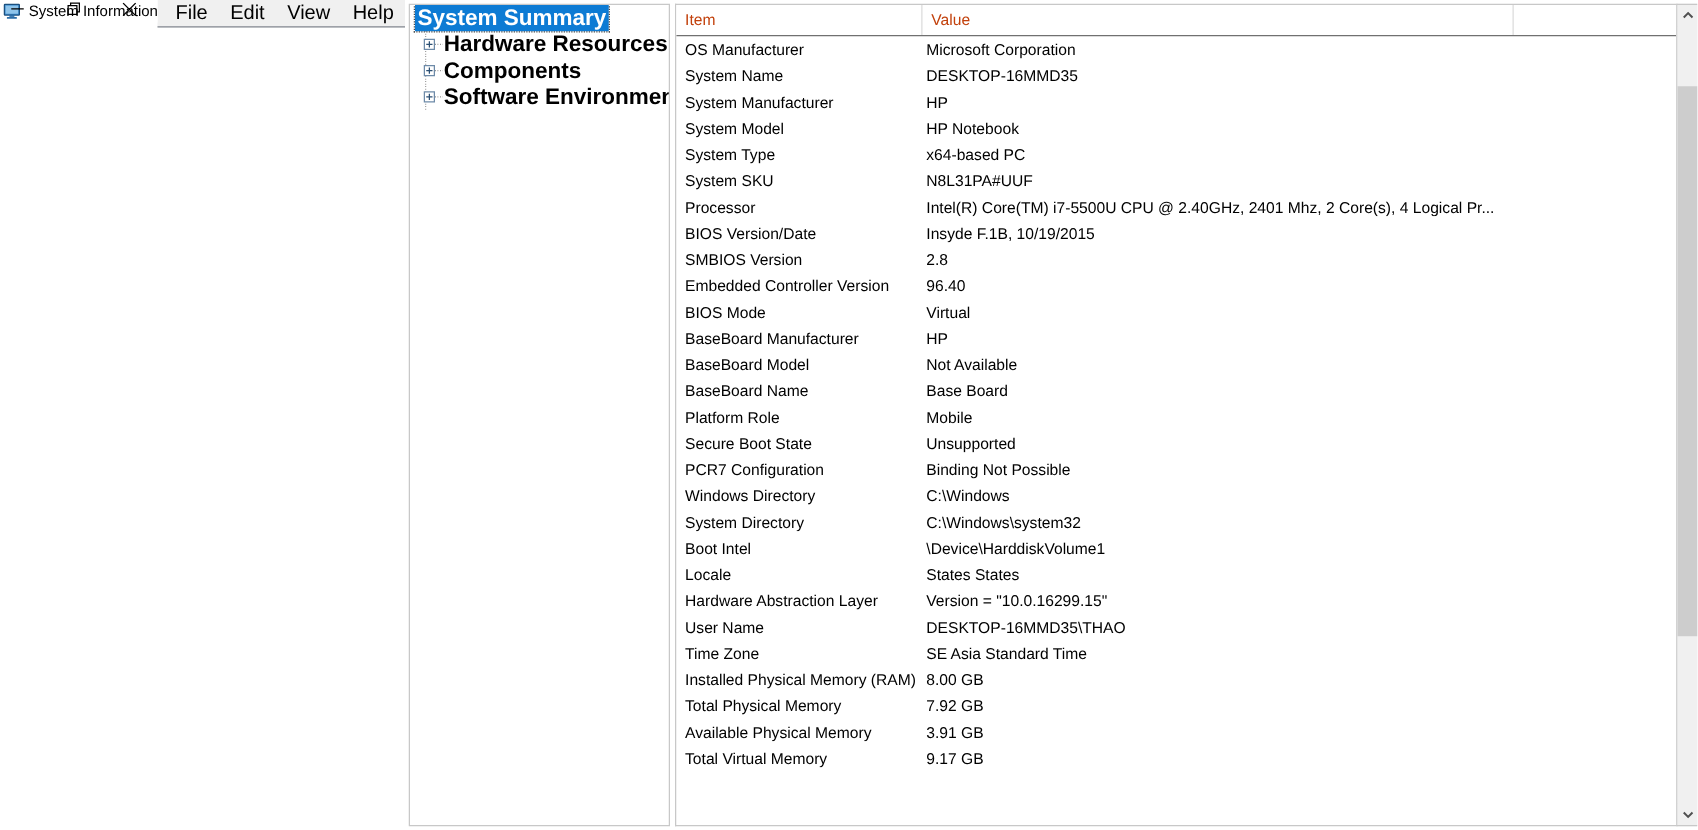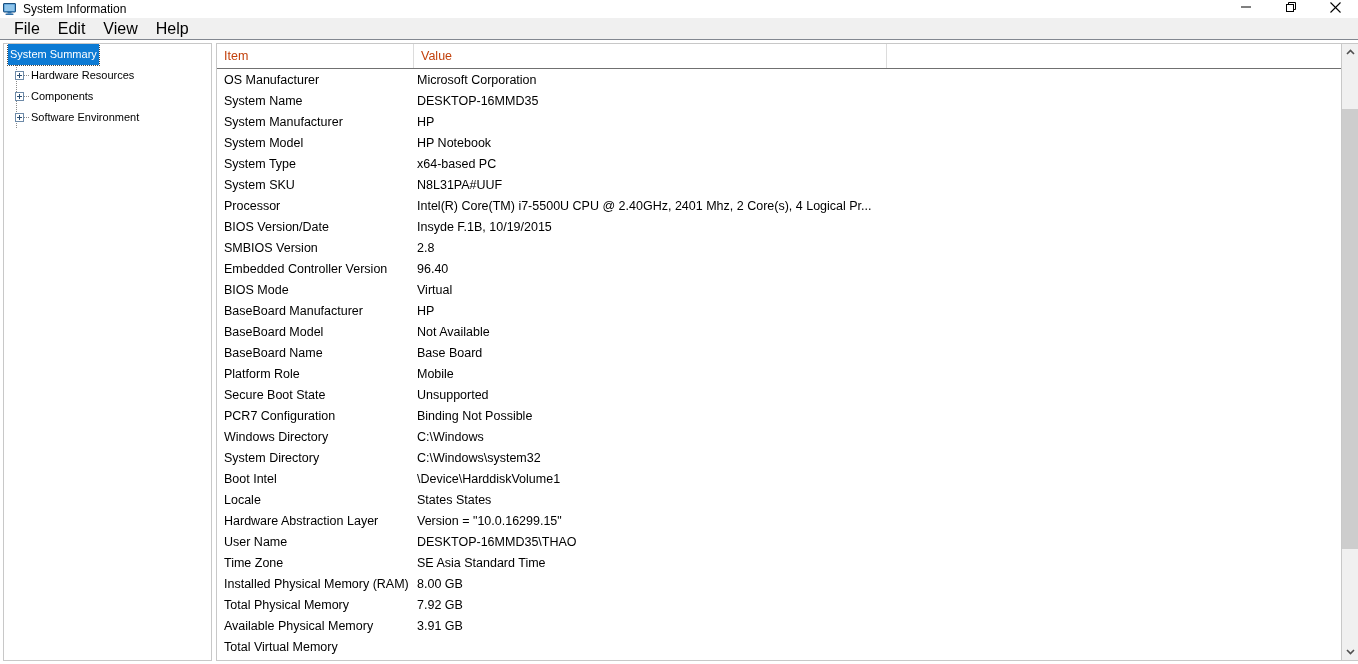--- a/index.html
+++ b/index.html
@@ -11,21 +11,21 @@
     font-family: "Liberation Sans", sans-serif;
     -webkit-font-smoothing: antialiased;
   }
 
   #app {
     position: relative;
     width: 1358px;
     height: 664px;
     background: #ffffff;
     display: flex;
-    flex-direction: column;
+    flex-direction: row;
   }
 
   
   .titlebar {
     position: relative;
     height: 18px;
     background: #ffffff;
     display: flex;
     align-items: center;
     flex: 0 0 auto;
@@ -93,24 +93,25 @@
     background: #ffffff;
     border: 1px solid #c8c8c8;
     overflow: hidden;
     position: relative;
   }
   .tree-list { padding: 0; margin: 0; list-style: none; }
   .tree-row {
     height: 21px;
     display: flex;
     align-items: flex-end;
-    font-size: 11px;
+    font-size: 18px;
     color: #000000;
     white-space: nowrap;
     position: relative;
+    font-weight: bold;
   }
   .tree-row.root { padding-left: 4px; }
   .tree-row.child { padding-left: 4px; }
   .tree-label {
     line-height: 21px;
     padding: 0 2px;
   }
   .tree-row.selected .tree-label {
     background: #0d7bd4;
     color: #ffffff;
@@ -446,20 +447,21 @@
           <div class="row">
             <div class="cell-item">Total Physical Memory</div>
             <div class="cell-value">7.92 GB</div>
           </div>
           <div class="row">
             <div class="cell-item">Available Physical Memory</div>
             <div class="cell-value">3.91 GB</div>
           </div>
           <div class="row">
             <div class="cell-item">Total Virtual Memory</div>
+            <div class="cell-value">9.17 GB</div>
           </div>
         </div>
     </div>
 
     <div class="vscroll">
       <div class="sb-btn">
         <svg width="9" height="7" viewBox="0 0 9 7">
           <polyline points="1,5 4.5,1.5 8,5" fill="none" stroke="#505050" stroke-width="1.6"></polyline>
         </svg>
       </div>

